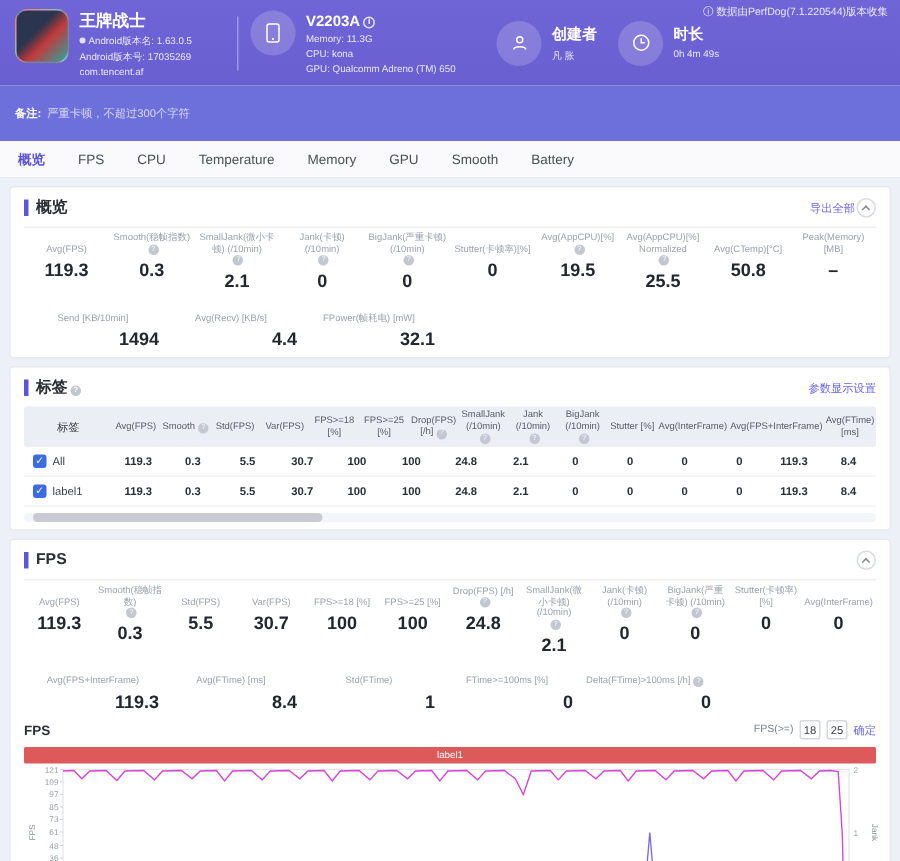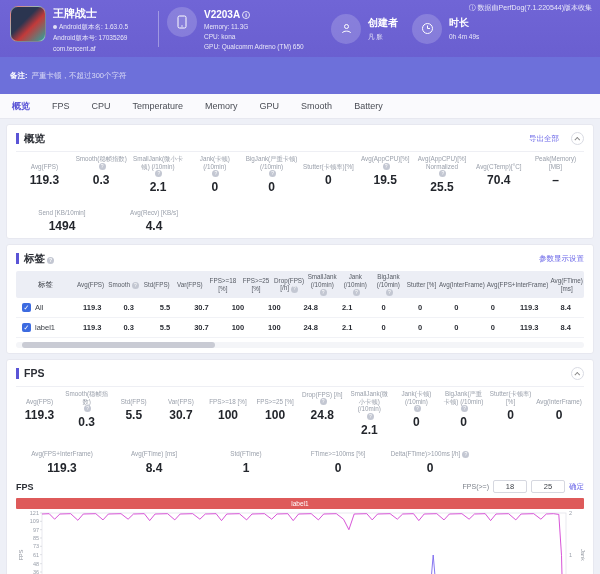--- a/index.html
+++ b/index.html
@@ -27,30 +27,30 @@
 
   
   .tabs { height:25px; background:#fafafd; border-bottom:1px solid #e7e8f0; display:flex; align-items:center; padding:0 12px; gap:22px; }
   .tab { font-size:9px; color:#4a4d55; cursor:pointer; }
   .tab.active { color:#5a54d6; font-weight:bold; }
 
   
   .card { background:#fff; border:1px solid #e7e8f0; border-radius:3px; margin:5px 6px; padding:5px 9px; }
   .card-head { display:flex; align-items:center; height:17px; }
   .sec-title { font-size:10.5px; font-weight:bold; color:#2b2e35; border-left:3px solid #5a54d6; padding-left:5px; line-height:11px; }
-  .head-right { margin-left:auto; display:flex; align-items:center; gap:12px; }
+  .head-right { margin-left:auto; display:flex; align-items:center; gap:1px; }
   .plink { color:#6a66e8; font-size:7.5px; cursor:pointer; }
   .collapse-btn { width:13px; height:13px; border-radius:50%; border:1px solid #d9dbe3; display:flex; align-items:center; justify-content:center; cursor:pointer; background:#fff; }
   .chev { width:4px; height:4px; border-left:1px solid #888; border-top:1px solid #888; transform:rotate(45deg) translateY(1px); }
   .card hr { border:none; border-top:1px solid #eeeff4; margin:4px 0 3px; }
 
   
   .mrow { display:flex; margin-top:3px; }
   .mrow.spread .metric { flex:1; }
-  .mrow.cluster .metric { width:92px; }
+  .mrow.cluster .metric { width:92px;text-align:right; }
   .metric { text-align:center; padding:0 2px; }
   .m-label { font-size:6.3px; color:#9aa0ab; line-height:7.5px; min-height:15px; display:flex; align-items:flex-end; justify-content:center; flex-wrap:wrap; }
   .m-value { font-size:12px; font-weight:bold; color:#23262c; margin-top:3px; }
   .qicon { display:inline-flex; width:7px; height:7px; border-radius:50%; background:#c3c7d2; color:#fff; font-size:5px; align-items:center; justify-content:center; margin-left:2px; flex:none; }
 
   
   .tbl { margin-top:4px; }
   .trow { display:flex; align-items:center; }
   .trow.thead { background:#eceef5; border-radius:2px; min-height:20px; }
   .trow.tbody { min-height:20px; border-bottom:1px solid #f1f2f6; }
@@ -60,21 +60,21 @@
   .tcell.name { flex:0 0 58px; text-align:left; display:flex; align-items:center; gap:4px; padding-left:6px; font-weight:normal; font-size:7.5px; color:#3a3e45;}
   .cb { width:9px; height:9px; border-radius:2px; background:#3d6be0; color:#fff; font-size:7px; line-height:9px; text-align:center; cursor:pointer; flex:none;}
   .hscroll { height:6px; background:#f4f5f8; border-radius:3px; margin-top:4px; position:relative; }
   .hthumb { position:absolute; left:6px; top:0; height:6px; width:34%; background:#c9cbd4; border-radius:3px; cursor:pointer;}
 
   
   .chart-ctl { display:flex; align-items:center; margin-top:4px; height:16px; }
   .chart-sub { font-size:9px; font-weight:bold; color:#2b2e35; }
   .ctl-right { margin-left:auto; display:flex; align-items:center; gap:4px; }
   .ctl-label { font-size:7px; color:#7b8089; }
-  .ctl-input { width:34px; height:13px; border:1px solid #d6d8e0; border-radius:2px; font-size:7.5px; text-align:center; color:#3a3e45; }
+  .ctl-input { width:14px; height:13px; border:1px solid #d6d8e0; border-radius:2px; font-size:7.5px; text-align:center; color:#3a3e45; }
   .band { height:11px; background:#de5a5a; border-radius:1px; margin-top:3px; display:flex; align-items:center; justify-content:center; }
   .band span { color:#fff; font-size:6.5px; }
 </style>
 </head>
 <body>
 
 <div class="header">
   <div class="src-note">ⓘ 数据由PerfDog(7.1.220544)版本收集</div>
   <div class="app-block">
     <div class="app-icon"></div>
@@ -208,41 +208,47 @@
         <div class="m-label">
           <span>Avg(AppCPU)[%] Normalized</span>
           <span class="qicon">?</span>
         </div>
         <div class="m-value">25.5</div>
       </div>
       <div class="metric">
         <div class="m-label">
           <span>Avg(CTemp)[°C]</span>
         </div>
-        <div class="m-value">70.4</div>
+        <div class="m-value">50.8</div>
       </div>
       <div class="metric">
         <div class="m-label">
           <span>Peak(Memory)[MB]</span>
         </div>
         <div class="m-value">–</div>
       </div>
     </div>
   <div class="mrow cluster" id="ov-row2" style="margin-top:7px">
       <div class="metric">
         <div class="m-label">
           <span>Send [KB/10min]</span>
         </div>
         <div class="m-value">1494</div>
       </div>
       <div class="metric">
         <div class="m-label">
           <span>Avg(Recv) [KB/s]</span>
         </div>
         <div class="m-value">4.4</div>
+      </div>
+      <div class="metric">
+        <div class="m-label">
+          <span>FPower(帧耗电) [mW]</span>
+        </div>
+        <div class="m-value">32.1</div>
       </div>
     </div>
 </div>
 
 <div class="card">
   <div class="card-head">
     <div class="sec-title"><span>标签</span><span class="qicon">?</span></div>
     <div class="head-right">
       <span class="plink">参数显示设置</span>
     </div>

